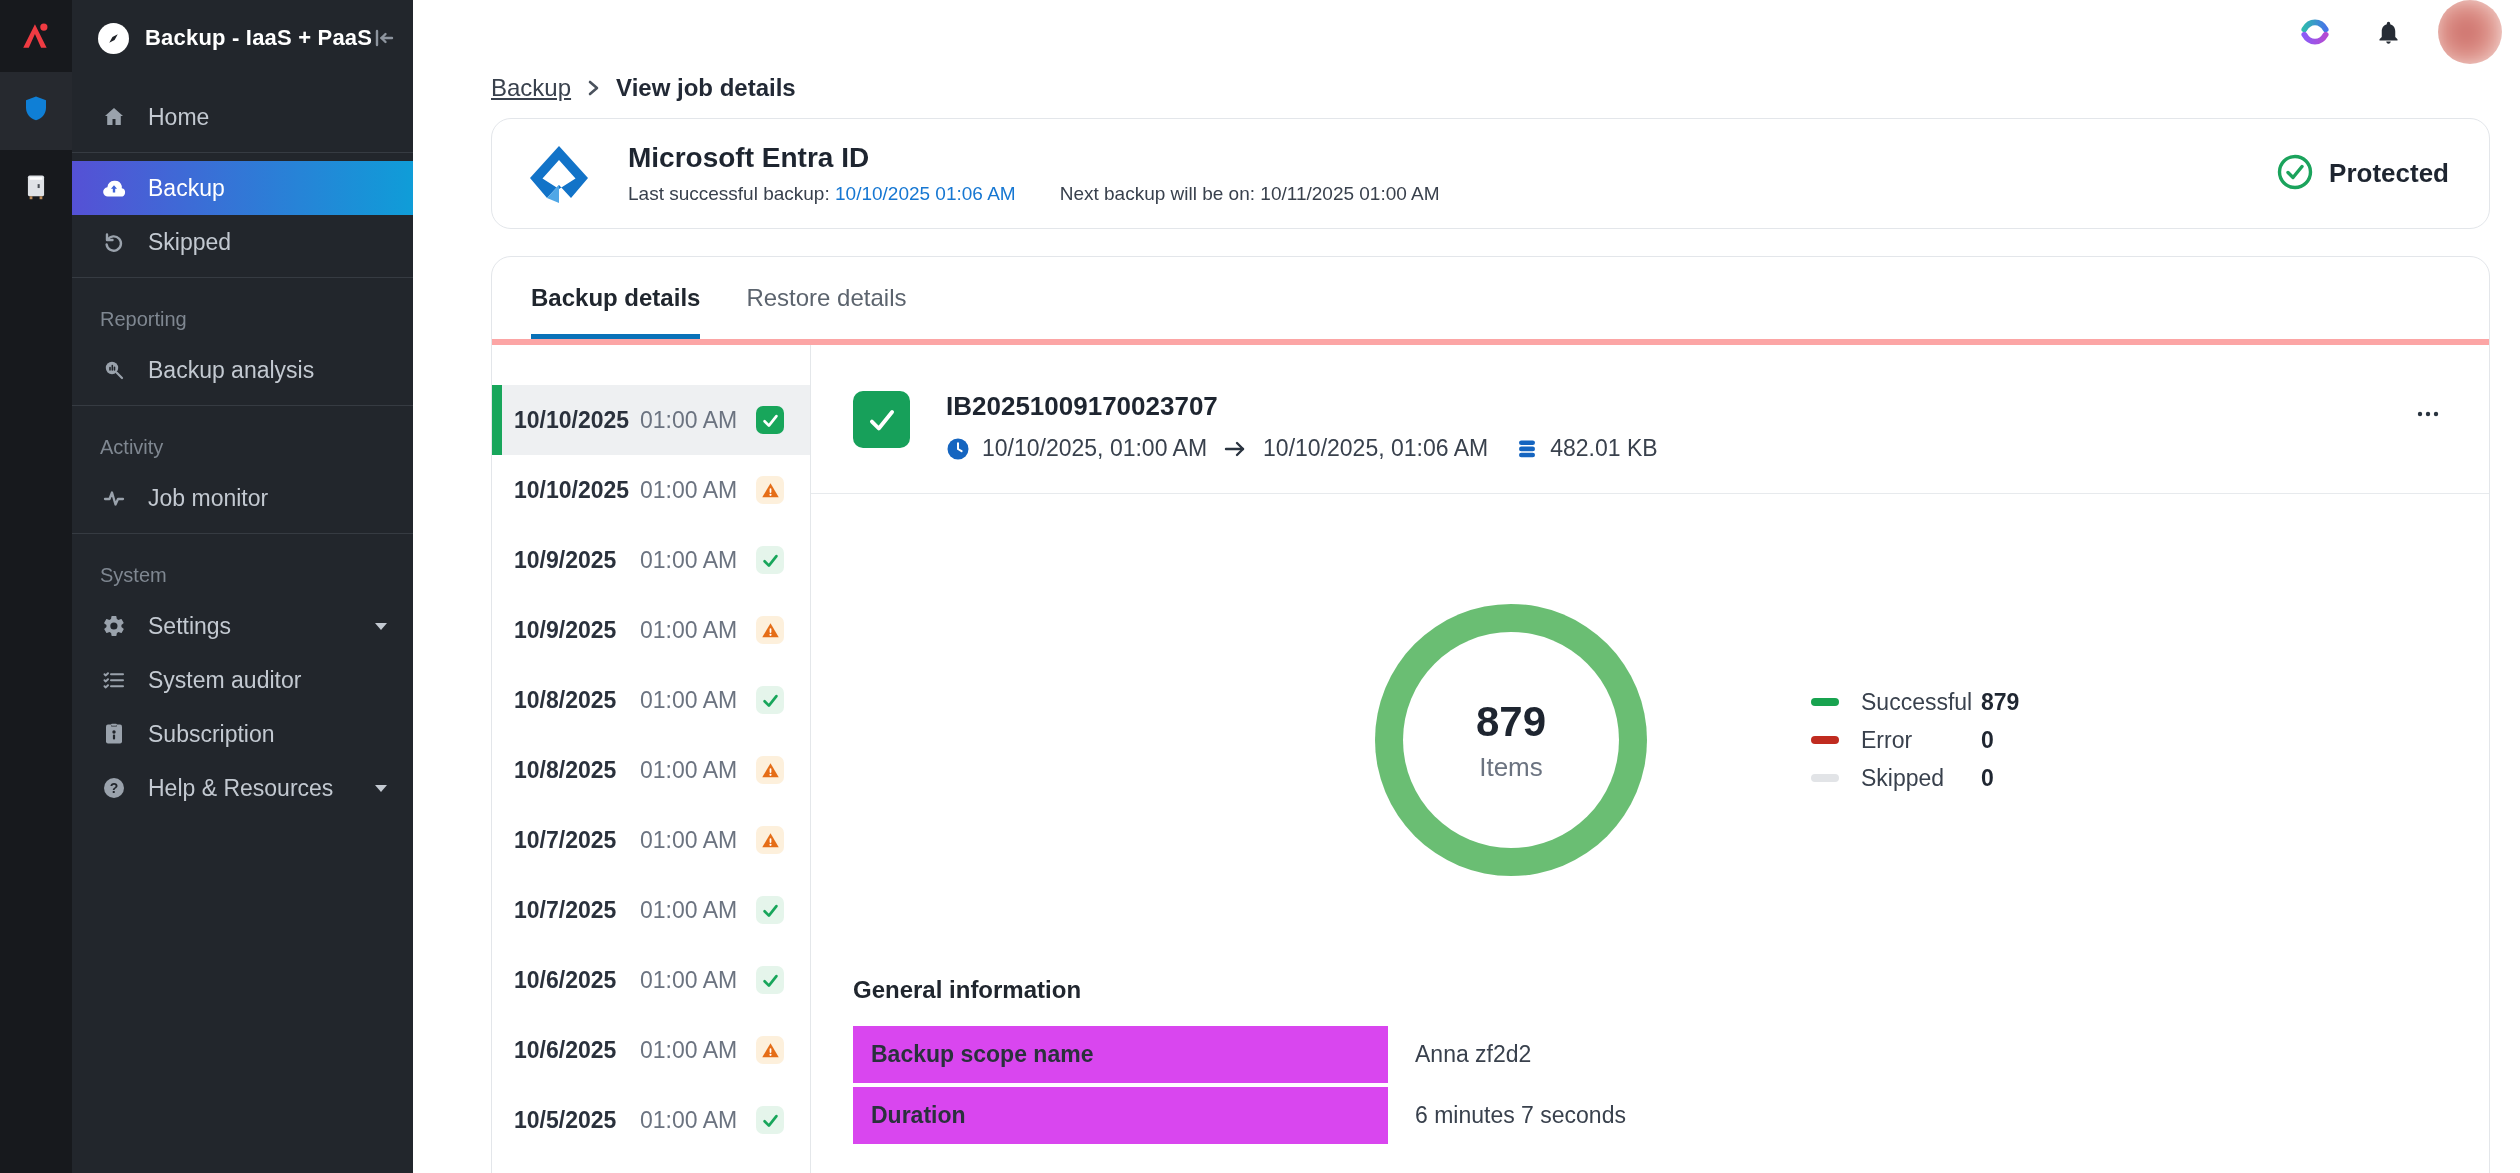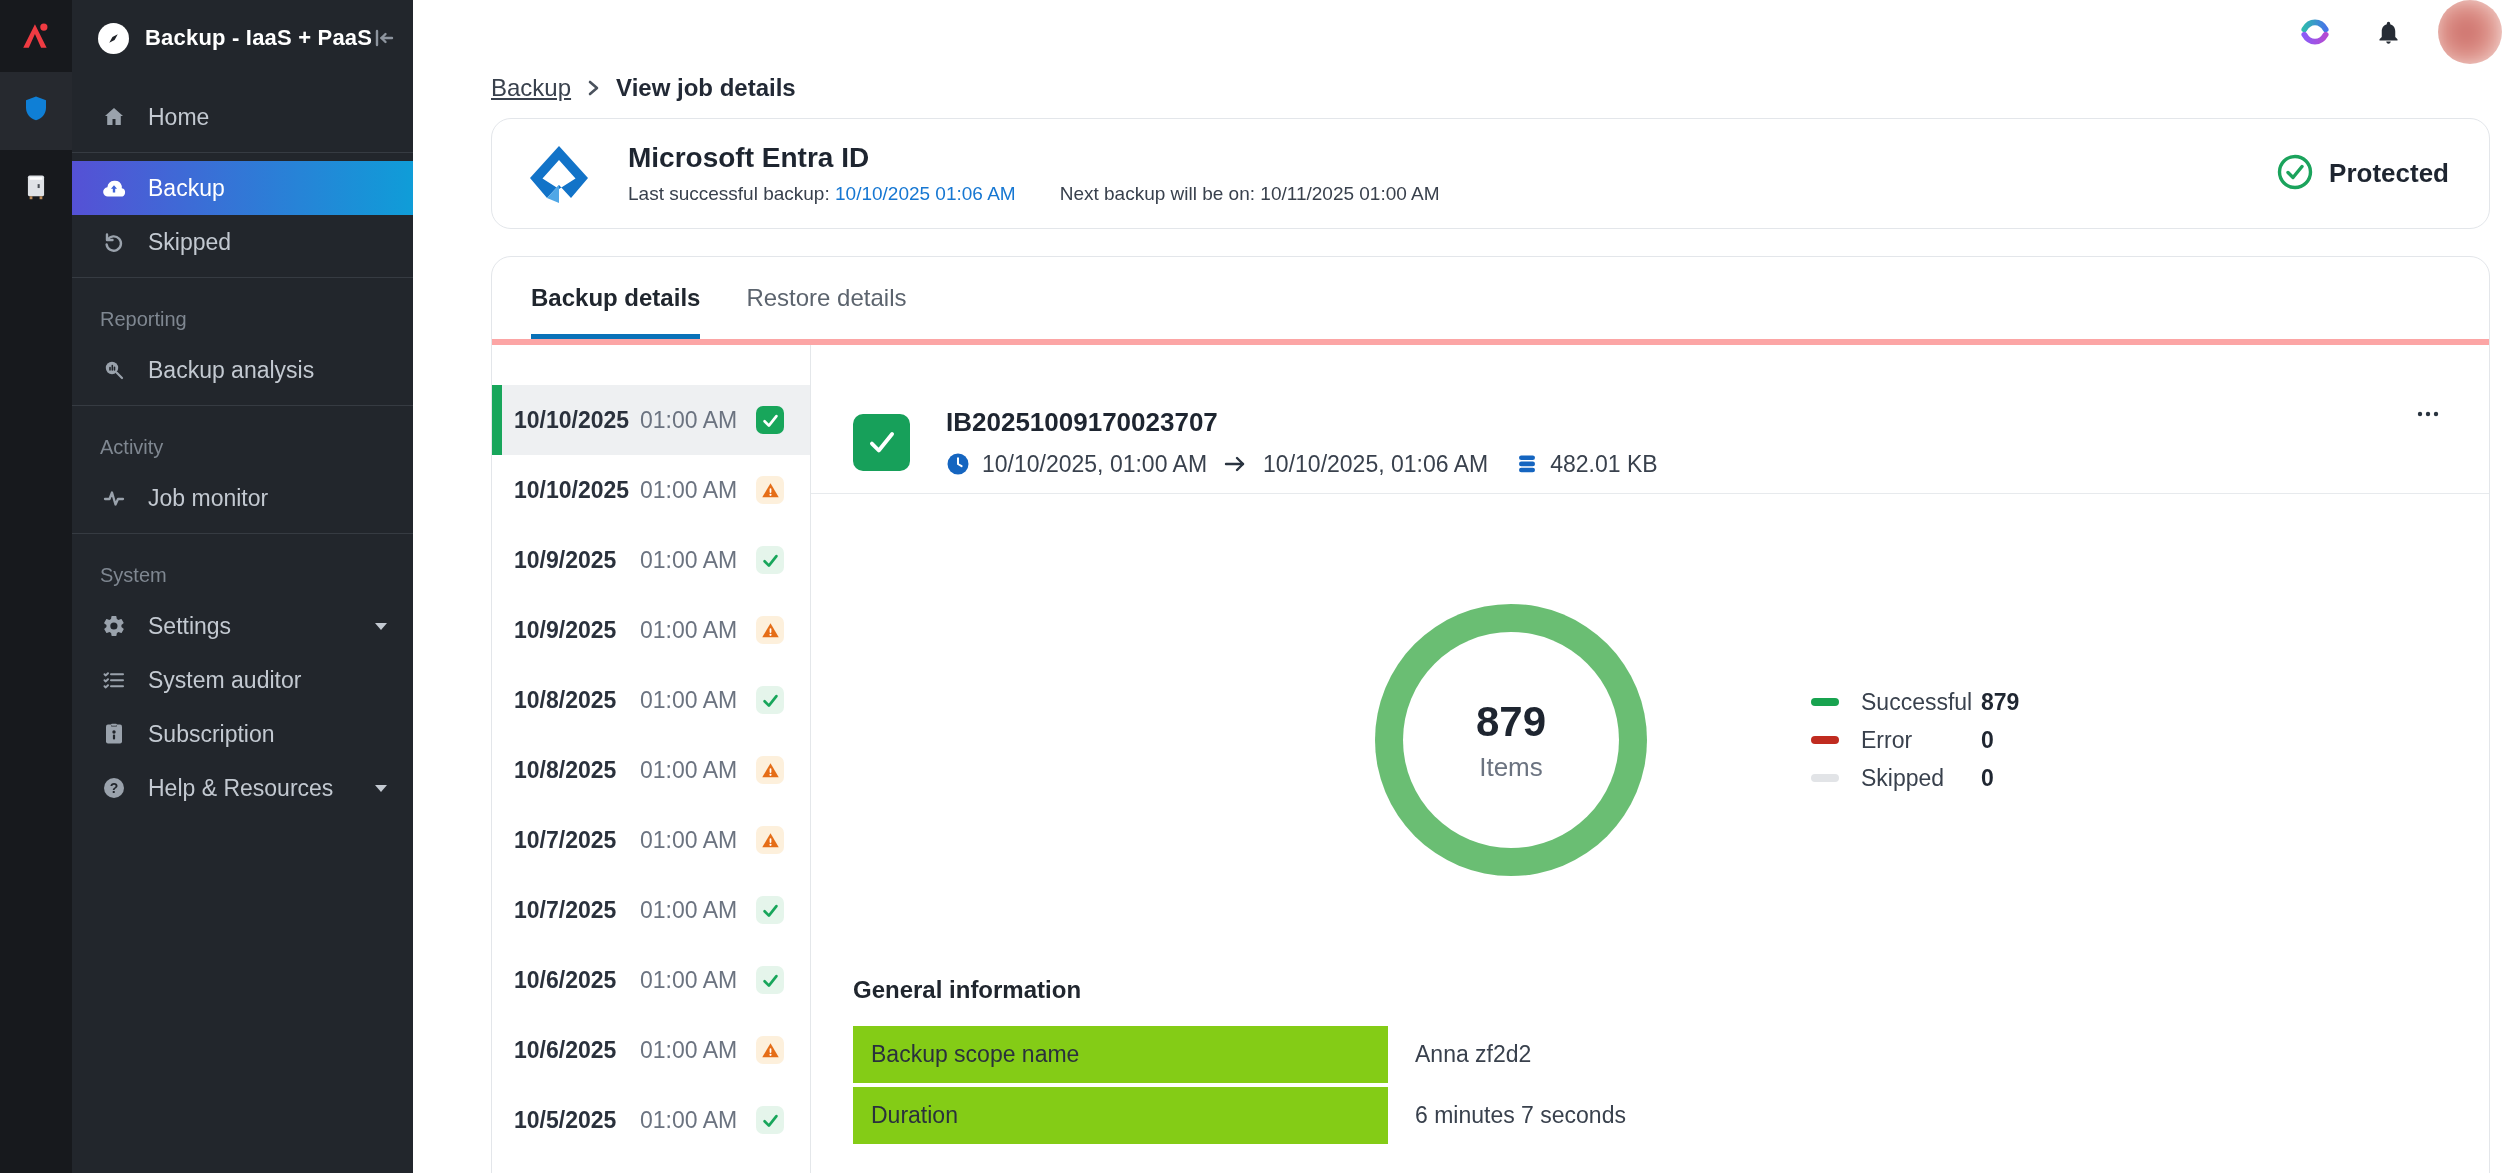--- a/index.html
+++ b/index.html
@@ -62,21 +62,21 @@
   .jr-date { font-size:23px; font-weight:700; color:#2a313c; width:126px; }
   .jr-time { font-size:23px; color:#6b7380; }
   .st { width:28px; height:28px; border-radius:7px; margin-left:auto; display:none; align-items:center; justify-content:center; }
   .st.success-ic { background:#e5f5eb; color:#18a65b; }
   .st.warn-ic { background:#fdf0dc; }
   .job-row.success .st.success-ic { display:flex; }
   .job-row.warning .st.warn-ic { display:flex; }
   .job-row.selected .st.success-ic { background:#18a65b; color:#fff; }
 
   .detail { flex:1; min-width:0; }
-  .detail-header { display:flex; align-items:center; padding:46px 44px 0 42px; position:relative; height:148px; }
+  .detail-header { display:flex; align-items:flex-start; padding:46px 44px 0 42px; position:relative; height:148px; }
   .dh-check { width:57px; height:57px; border-radius:10px; background:#17a05a; display:flex; align-items:center; justify-content:center; flex-shrink:0; }
   .dh-text { margin-left:36px; }
   .dh-title { font-size:26px; font-weight:700; color:#1e2530; }
   .dh-meta { margin-top:13px; display:flex; align-items:center; font-size:23px; color:#39414d; }
   .dh-meta .mi { display:flex; align-items:center; margin-right:12px; }
   .dh-meta .arr { margin:0 16px; display:flex; }
   .dh-meta .size-ic { margin-left:28px; }
   .kebab { position:absolute; right:48px; top:56px; cursor:pointer; display:flex; }
   .detail-divider { border-top:1px solid #e7eaed; }
 
@@ -88,21 +88,21 @@
   .legend { margin-left:164px; }
   .legend-row { display:flex; align-items:center; height:38px; }
   .dash { width:28px; height:8px; border-radius:4px; flex-shrink:0; }
   .lg-name { font-size:23px; color:#39414d; margin-left:22px; width:120px; }
   .lg-val { font-size:23px; font-weight:700; color:#1f2631; }
 
   .gen { margin-top:100px; padding:0 44px 0 42px; }
   .gen-heading { font-size:24px; font-weight:700; color:#20262e; }
   .gen-table { margin-top:22px; }
   .gen-row { display:flex; margin-bottom:4px; }
-  .gen-label { width:535px; height:57px; background:#84cc16; display:flex; align-items:center; padding-left:18px; font-size:23px; font-weight:400; color:#2a313c; flex-shrink:0; }
+  .gen-label { width:535px; height:57px; background:#d946ef; display:flex; align-items:center; padding-left:18px; font-size:23px; font-weight:700; color:#2a313c; flex-shrink:0; }
   .gen-value { display:flex; align-items:center; padding-left:27px; font-size:23px; color:#39414d; }
 </style>
 </head>
 <body>
 
 <div class="page">
 
   <div class="rail">
     <div class="rail-logo">
       <svg width="34" height="34" viewBox="0 0 32 32">

